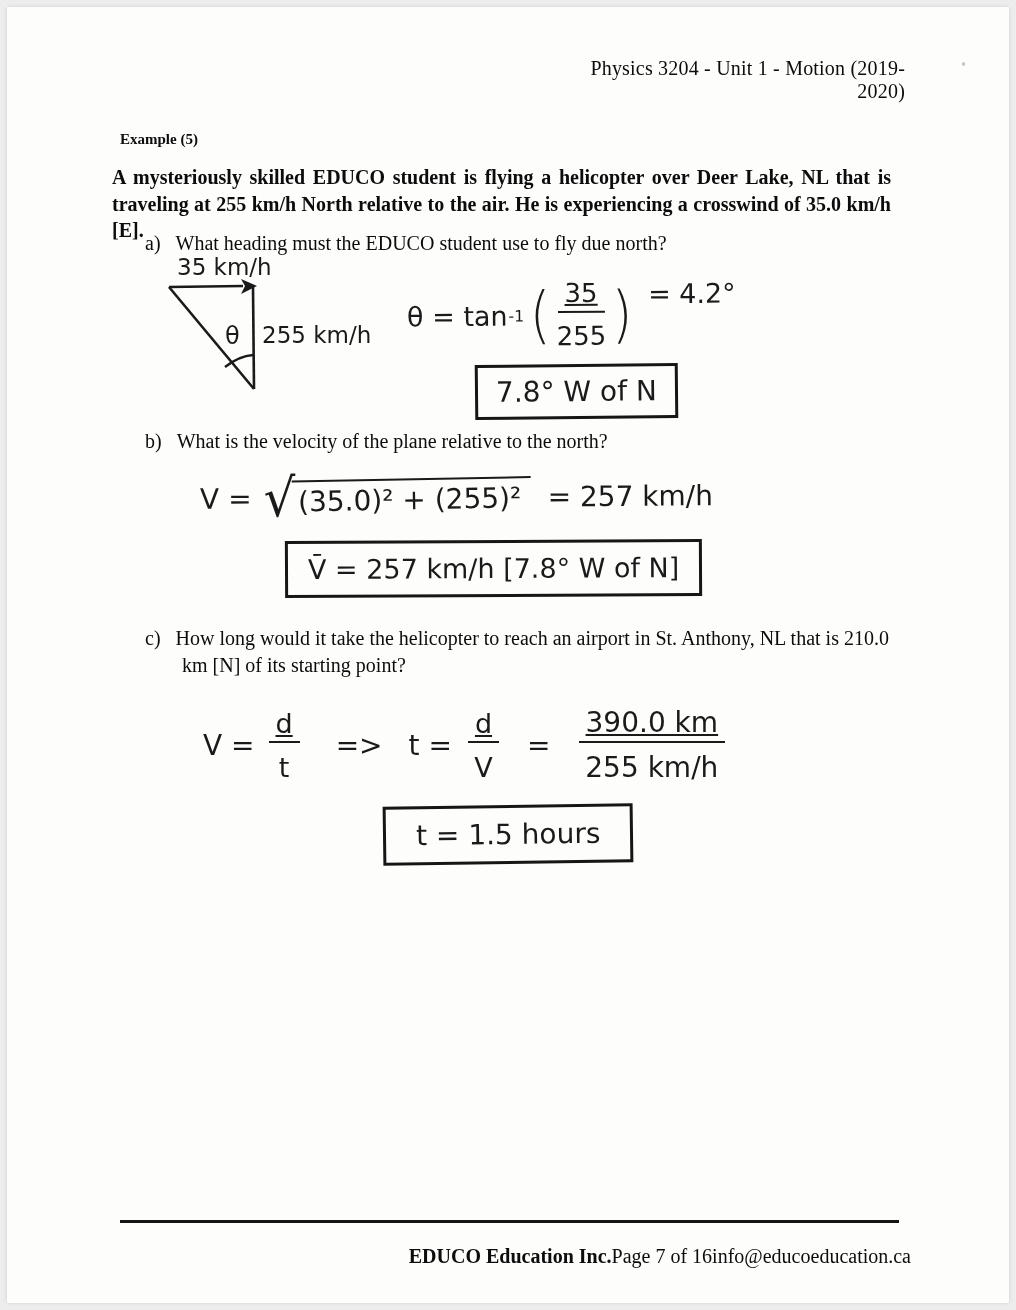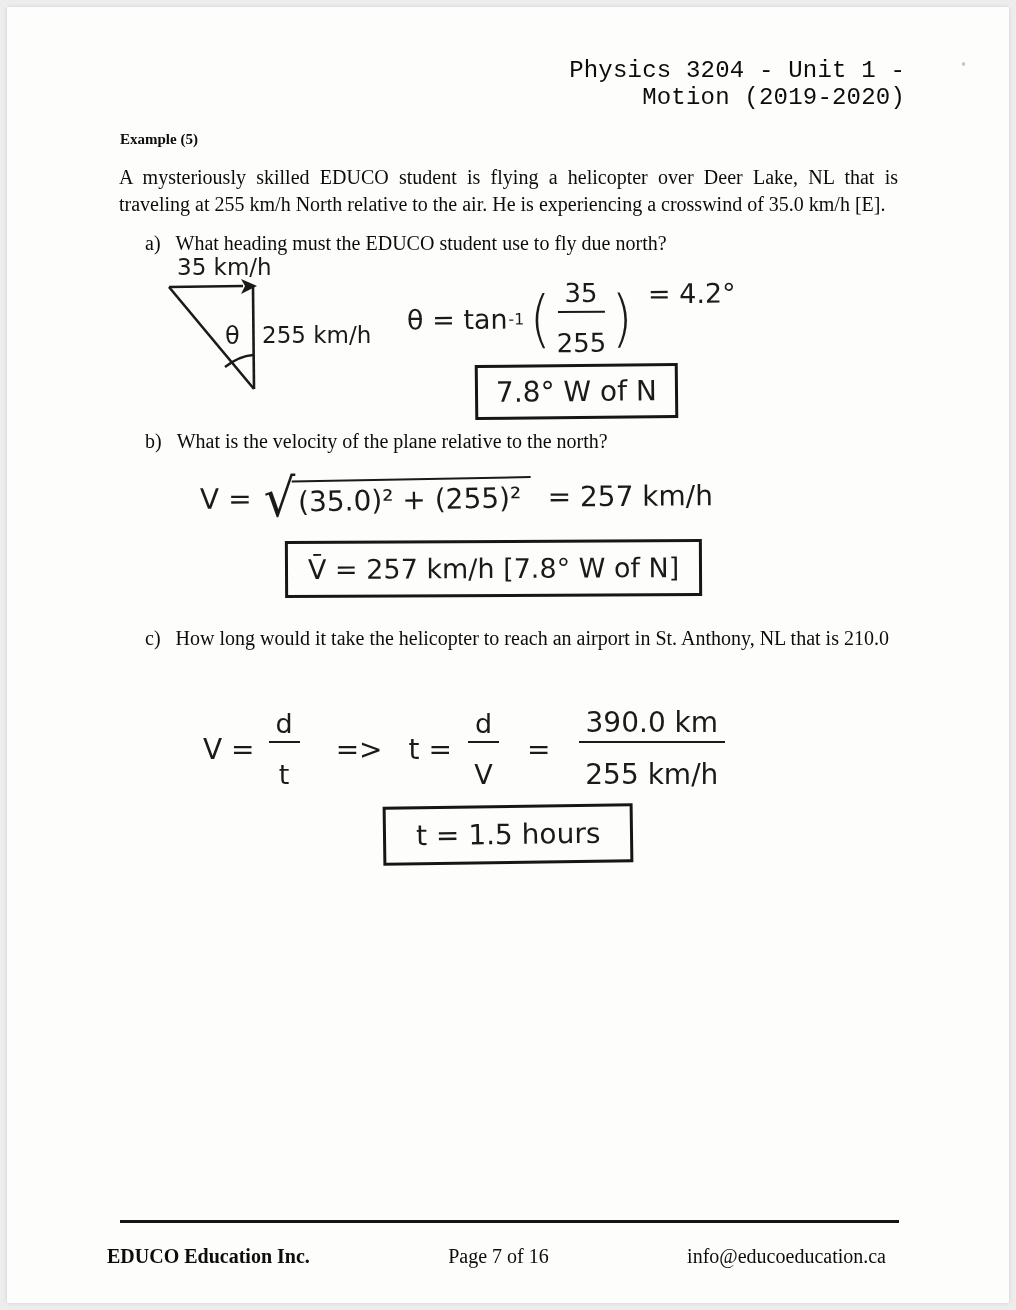--- a/index.html
+++ b/index.html
@@ -9,32 +9,32 @@
     background: #ededed; overflow: hidden;
   }
   .page {
     position: absolute; left: 7px; top: 7px; width: 1002px; height: 1296px;
     background: #fdfdfc; box-shadow: 0 0 4px rgba(0,0,0,.12);
   }
   .abs { position: absolute; }
 
   
   .print { font-family: "Liberation Serif", serif; color: #0c0c0c; font-size: 20px; }
-  .header-title { font-size: 24px; letter-spacing: .2px; font-family: Liberation Mono, monospace; }
+  .header-title { font-size: 20px; letter-spacing: .2px; }
   .example-title { font-size: 15px; font-weight: bold; }
   .problem { width: 779px; line-height: 26.5px; text-align: justify; }
   .part-row { display: flex; gap: 15px; }
   .part-q2 { margin-left: 37px; }
 
   
   .hand { font-family: "DejaVu Sans", sans-serif; color: #1a1a1a; }
   .eq { display: flex; align-items: center; font-size: 27px; }
   .frac { display: inline-flex; flex-direction: column; align-items: center; line-height: 1.15; }
-  .frac .num { padding: 0 7px 2px; border-bottom: 2.5px solid #1a1a1a; }
-  .frac .den { padding-top: 16px; }
+  .frac .num { padding: 0 7px 2px; border-bottom: 2.5px solid #1a1a1a; text-decoration: underline; }
+  .frac .den { padding-top: 9px; }
   .big-paren { font-size: 62px; font-weight: 200; line-height: 1; margin: 0 4px; transform: scaleX(.85); }
   sup.hand-sup { font-size: .58em; vertical-align: super; margin-left: 1px; }
   .radical-sign { font-size: 50px; line-height: 1; margin: 0 -3px 0 12px; transform: scaleY(1.05); }
   .radicand { border-top: 2.5px solid #1a1a1a; padding: 3px 10px 0 6px; transform: rotate(-0.7deg); }
   .answer-box {
     display: inline-block; border: 3px solid #161616;
     padding: 8px 18px; font-size: 28px; white-space: nowrap;
     background: transparent;
   }
   .svg-hand text { font-family: "DejaVu Sans", sans-serif; fill: #1a1a1a; }
@@ -51,21 +51,21 @@
 
 <div class="canvas">
   <div class="page">
 
     <div class="abs speck" style="left:955px; top:55px;"></div>
 
     <div class="abs print header-title" style="top:50px; left:536px; width:362px; text-align:right;">Physics 3204 - Unit 1 - Motion (2019-2020)</div>
 
     <div class="abs print example-title" style="left:113px; top:124px;">Example (5)</div>
 
-    <div class="abs print problem" style="left:112px; top:157px;">A mysteriously skilled EDUCO student is flying a helicopter over Deer Lake, NL that is traveling at 255 km/h North relative to the air. He is experiencing a crosswind of 35.0 km/h [E].</div>
+    <div class="abs print problem" style="left:105px; top:157px;font-weight:bold;">A mysteriously skilled EDUCO student is flying a helicopter over Deer Lake, NL that is traveling at 255 km/h North relative to the air. He is experiencing a crosswind of 35.0 km/h [E].</div>
 
     <div class="abs print part-row" style="left:138px; top:225px;">
       <span>a)</span>
       <span>What heading must the EDUCO student use to fly due north?</span>
     </div>
 
     <svg class="abs svg-hand" style="left:150px; top:242px;" width="230" height="180" viewBox="0 0 230 180">
 
       <line x1="12" y1="38" x2="86" y2="37" stroke="#1a1a1a" stroke-width="2.6"></line>
       <path d="M 84 30 L 100 37 L 84 45 L 88 37 Z" fill="#1a1a1a"></path>
@@ -107,20 +107,21 @@
       <span style="margin-left:16px;">= 257 km/h</span>
     </div>
 
     <div class="abs hand answer-box" style="left:278px; top:533px; padding:10px 20px; font-size:27px; transform:rotate(-0.3deg);">V̄ = 257 km/h [7.8° W of N]</div>
 
     <div class="abs print" style="left:138px; top:618px; line-height:26.5px;">
       <div class="part-row">
         <span>c)</span>
         <span>How long would it take the helicopter to reach an airport in St. Anthony, NL that is 210.0</span>
       </div>
+      <div class="part-q2">km [N] of its starting point?</div>
     </div>
 
     <div class="abs hand eq" style="left:196px; top:700px; font-size:28px;">
       <span>V =</span>
       <span class="frac" style="font-size:27px; margin-left:14px;">
         <span class="num">d</span>
         <span class="den">t</span>
       </span>
       <span style="margin:0 26px 0 36px;">=&gt;</span>
       <span>t =</span>
@@ -131,20 +132,20 @@
       <span style="margin:0 28px;">=</span>
       <span class="frac" style="font-size:28px;">
         <span class="num">390.0 km</span>
         <span class="den">255 km/h</span>
       </span>
     </div>
 
     <div class="abs hand answer-box" style="left:376px; top:798px; padding:10px 30px; transform:rotate(-0.8deg);">t = 1.5 hours</div>
 
     <div class="abs footer-rule" style="left:113px; top:1213px;"></div>
-    <div class="abs print footer-row" style="left:100px; top:1238px;">
+    <div class="abs print footer-row" style="left:125px; top:1238px;justify-content:flex-end;">
       <span class="footer-company">EDUCO Education Inc.</span>
       <span>Page 7 of 16</span>
       <span>info@educoeducation.ca</span>
     </div>
 
   </div>
 </div>
 
 </body></html>

